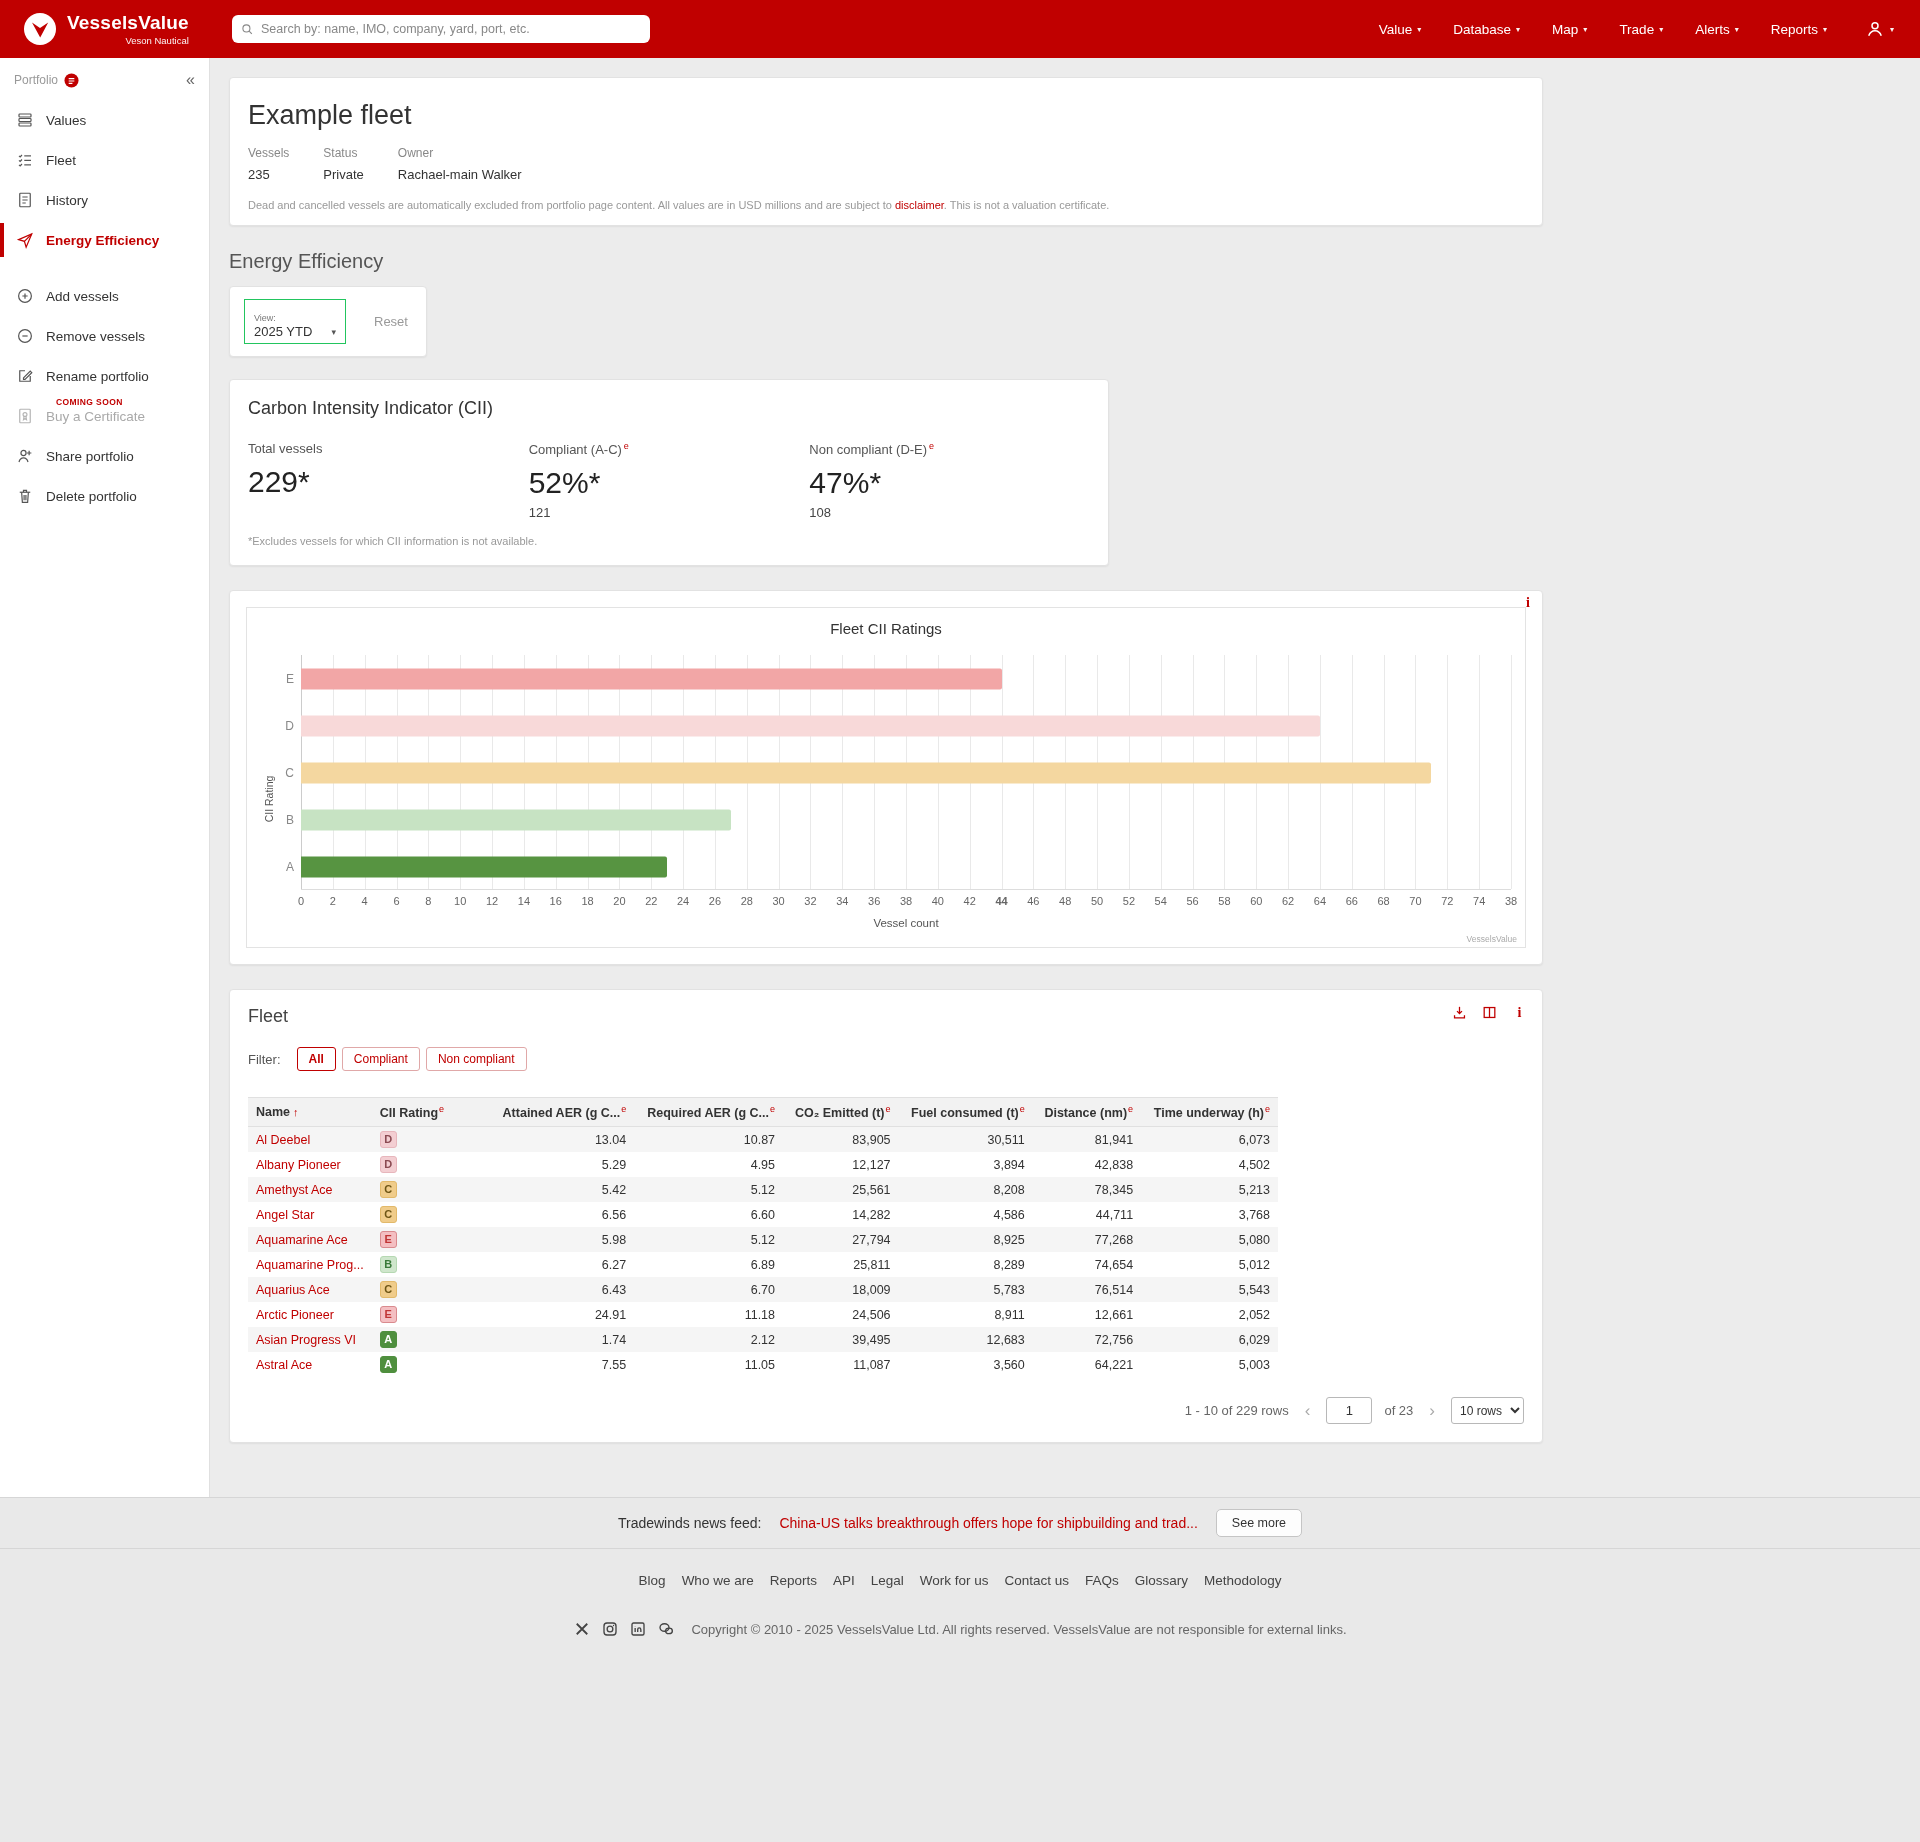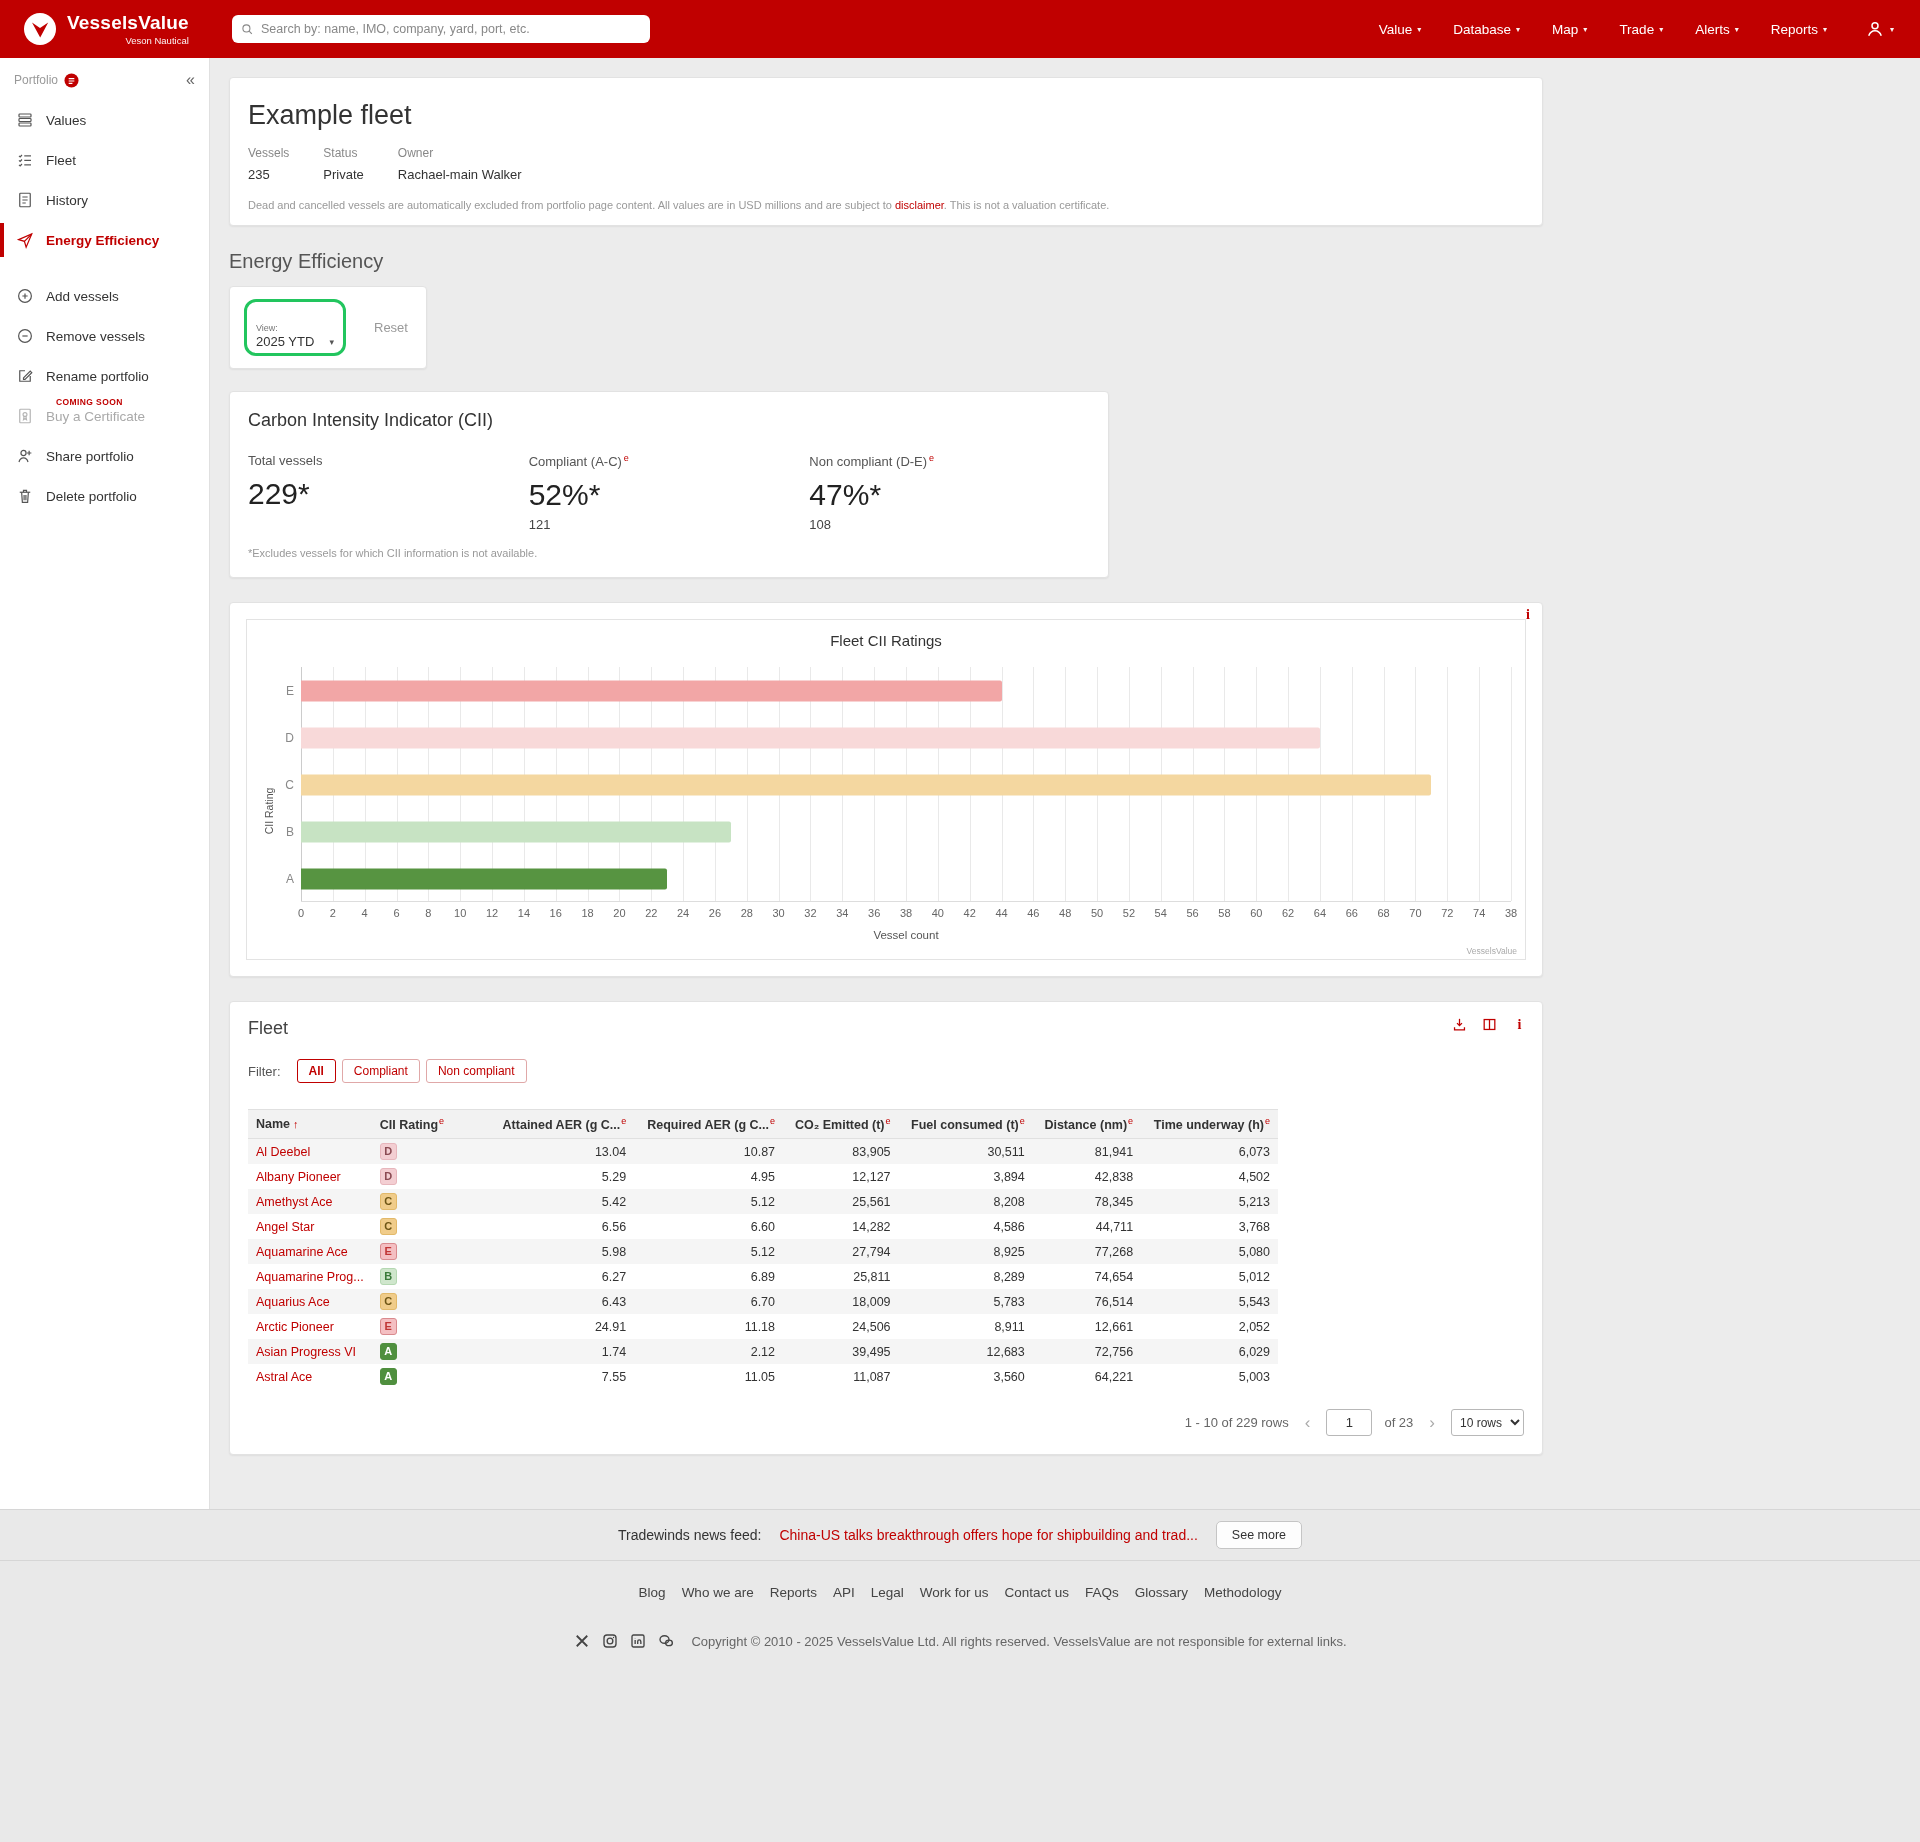--- a/index.html
+++ b/index.html
@@ -43,21 +43,21 @@
 .card{background:#fff;border:1px solid #e2e2e2;border-radius:4px;box-shadow:0 1px 2px rgba(0,0,0,.06)}
 .portfolio-card{padding:22px 18px 14px}
 .pf-title{font-size:27px;color:#333;font-weight:500}
 .meta-row{display:flex;gap:34px;margin-top:15px}
 .meta-label{font-size:12px;color:#888}
 .meta-value{font-size:13px;color:#333;margin-top:7px}
 .disclaimer{font-size:11px;color:#999;margin-top:17px}
 .disclaimer .dlink{color:#c00000;cursor:pointer}
 .section-title{font-size:20px;color:#555;font-weight:400;margin:24px 0 13px}
 .view-card{display:inline-flex;align-items:center;gap:28px;padding:12px 18px 12px 14px;margin-bottom:22px}
-.select-box{border:3px solid #22c55e;border-radius:12px;padding:21px 9px 4px;min-width:102px;cursor:pointer}
+.select-box{border:1px solid #22c55e;border-radius:0;padding:13px 9px 4px;min-width:102px;cursor:pointer}
 .sel-label{font-size:9px;color:#777}
 .sel-value{display:flex;justify-content:space-between;align-items:center;font-size:13px;color:#333;gap:12px;margin-top:1px}
 .sel-chev{font-size:9px;color:#555}
 .reset-btn{font-size:13px;color:#999;cursor:pointer;background:none;border:none;font-family:inherit}
 .cii-card{width:880px;padding:18px;margin-bottom:24px}
 .cii-title{font-size:18px;color:#333;font-weight:500}
 .stats-row{display:flex;margin-top:22px}
 .stat{width:283px}
 .stat-label{font-size:13px;color:#555}
 .stat-label sup{color:#c00000;font-size:9px;margin-left:2px}
@@ -445,21 +445,21 @@
                   <span style="left: 31.5789%;">24</span>
                   <span style="left: 34.2105%;">26</span>
                   <span style="left: 36.8421%;">28</span>
                   <span style="left: 39.4737%;">30</span>
                   <span style="left: 42.1053%;">32</span>
                   <span style="left: 44.7368%;">34</span>
                   <span style="left: 47.3684%;">36</span>
                   <span style="left: 50%;">38</span>
                   <span style="left: 52.6316%;">40</span>
                   <span style="left: 55.2632%;">42</span>
-                  <span style="left: 57.8947%;">44</span>
+                  <span style="left: 57.8947%; font-weight: bold;">44</span>
                   <span style="left: 60.5263%;">46</span>
                   <span style="left: 63.1579%;">48</span>
                   <span style="left: 65.7895%;">50</span>
                   <span style="left: 68.4211%;">52</span>
                   <span style="left: 71.0526%;">54</span>
                   <span style="left: 73.6842%;">56</span>
                   <span style="left: 76.3158%;">58</span>
                   <span style="left: 78.9474%;">60</span>
                   <span style="left: 81.5789%;">62</span>
                   <span style="left: 84.2105%;">64</span>

